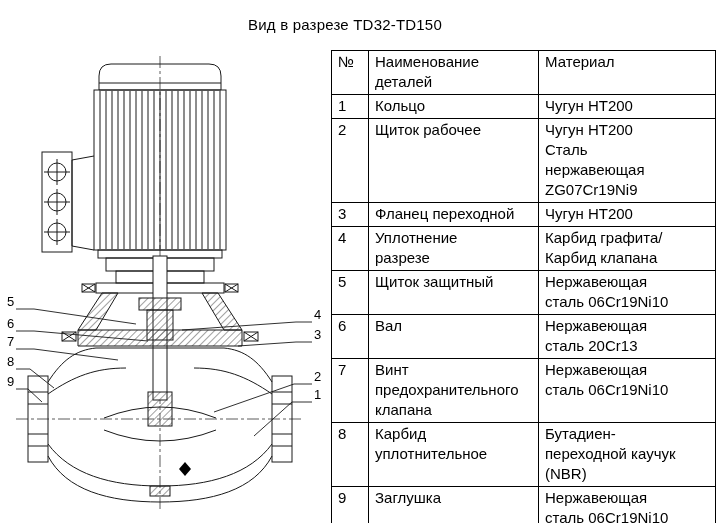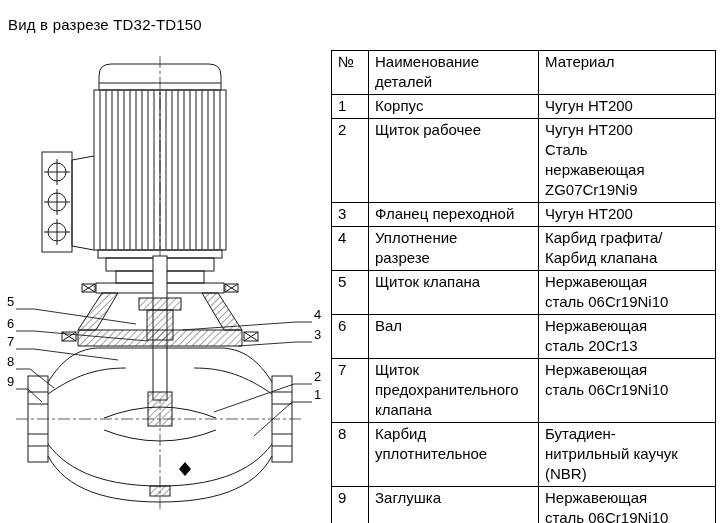--- a/index.html
+++ b/index.html
@@ -1,22 +1,22 @@
 <!DOCTYPE html>
 <html><head>
 <meta charset="utf-8">
 <style>
   html, body { margin:0; padding:0; }
   body {
     width:721px; height:523px; position:relative; background:#ffffff;
     font-family:"Liberation Sans", sans-serif; color:#000; overflow:hidden;
   }
   .title {
-    position:absolute; top:16px; left:0; width:690px; text-align:left;
-    font-size:15px; font-weight:normal; letter-spacing:0.2px;margin-left:8px;
+    position:absolute; top:16px; left:0; width:690px; text-align:center;
+    font-size:15px; font-weight:normal; letter-spacing:0.2px;
   }
   .drawing { position:absolute; left:0; top:0; }
   table.parts-table {
     position:absolute; left:331px; top:50px; width:384px;
     border-collapse:collapse; table-layout:fixed; background:#fff;
   }
   .parts-table th, .parts-table td {
     border:1px solid #000; font-size:15px; font-weight:normal;
     text-align:left; vertical-align:top; padding:1px 5px 2px 6px;
     line-height:20px; white-space:pre-line; overflow:hidden;
@@ -166,21 +166,21 @@
     <tr>
       <th>№</th>
       <th>Наименование
 деталей</th>
       <th>Материал</th>
     </tr>
   </thead>
   <tbody>
     <tr>
       <td>1</td>
-      <td>Корпус</td>
+      <td>Кольцо</td>
       <td>Чугун HT200</td>
     </tr>
     <tr>
       <td>2</td>
       <td>Щиток рабочее</td>
       <td>Чугун HT200
 Сталь
 нержавеющая
 ZG07Cr19Ni9</td>
     </tr>
@@ -191,44 +191,44 @@
     </tr>
     <tr>
       <td>4</td>
       <td>Уплотнение
 разрезе</td>
       <td>Карбид графита/
 Карбид клапана</td>
     </tr>
     <tr>
       <td>5</td>
-      <td>Щиток клапана</td>
+      <td>Щиток защитный</td>
       <td>Нержавеющая
 сталь 06Cr19Ni10</td>
     </tr>
     <tr>
       <td>6</td>
       <td>Вал</td>
       <td>Нержавеющая
 сталь 20Cr13</td>
     </tr>
     <tr>
       <td>7</td>
-      <td>Щиток
+      <td>Винт
 предохранительного
 клапана</td>
       <td>Нержавеющая
 сталь 06Cr19Ni10</td>
     </tr>
     <tr>
       <td>8</td>
       <td>Карбид
 уплотнительное</td>
       <td>Бутадиен-
-нитрильный каучук
+переходной каучук
 (NBR)</td>
     </tr>
     <tr>
       <td>9</td>
       <td>Заглушка</td>
       <td>Нержавеющая
 сталь 06Cr19Ni10</td>
     </tr>
   </tbody>
 </table>

